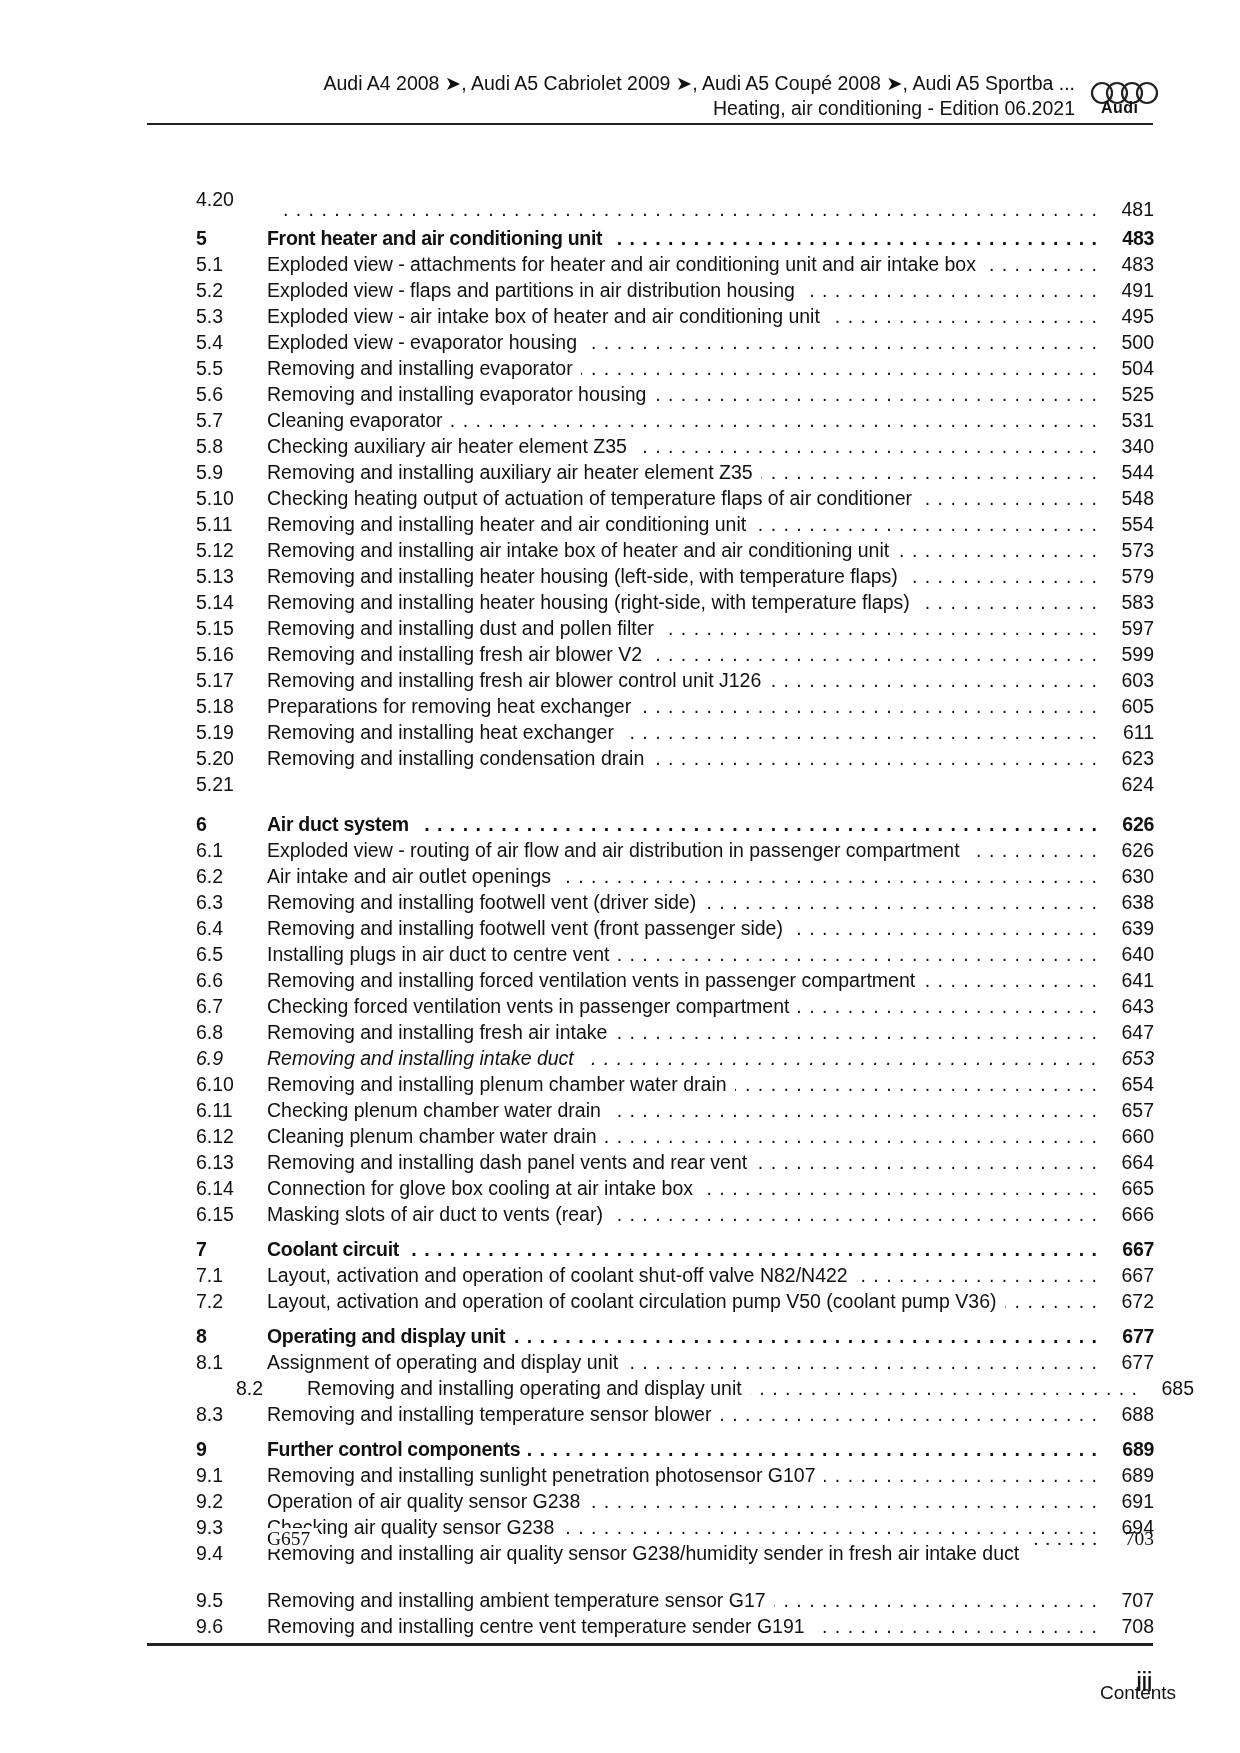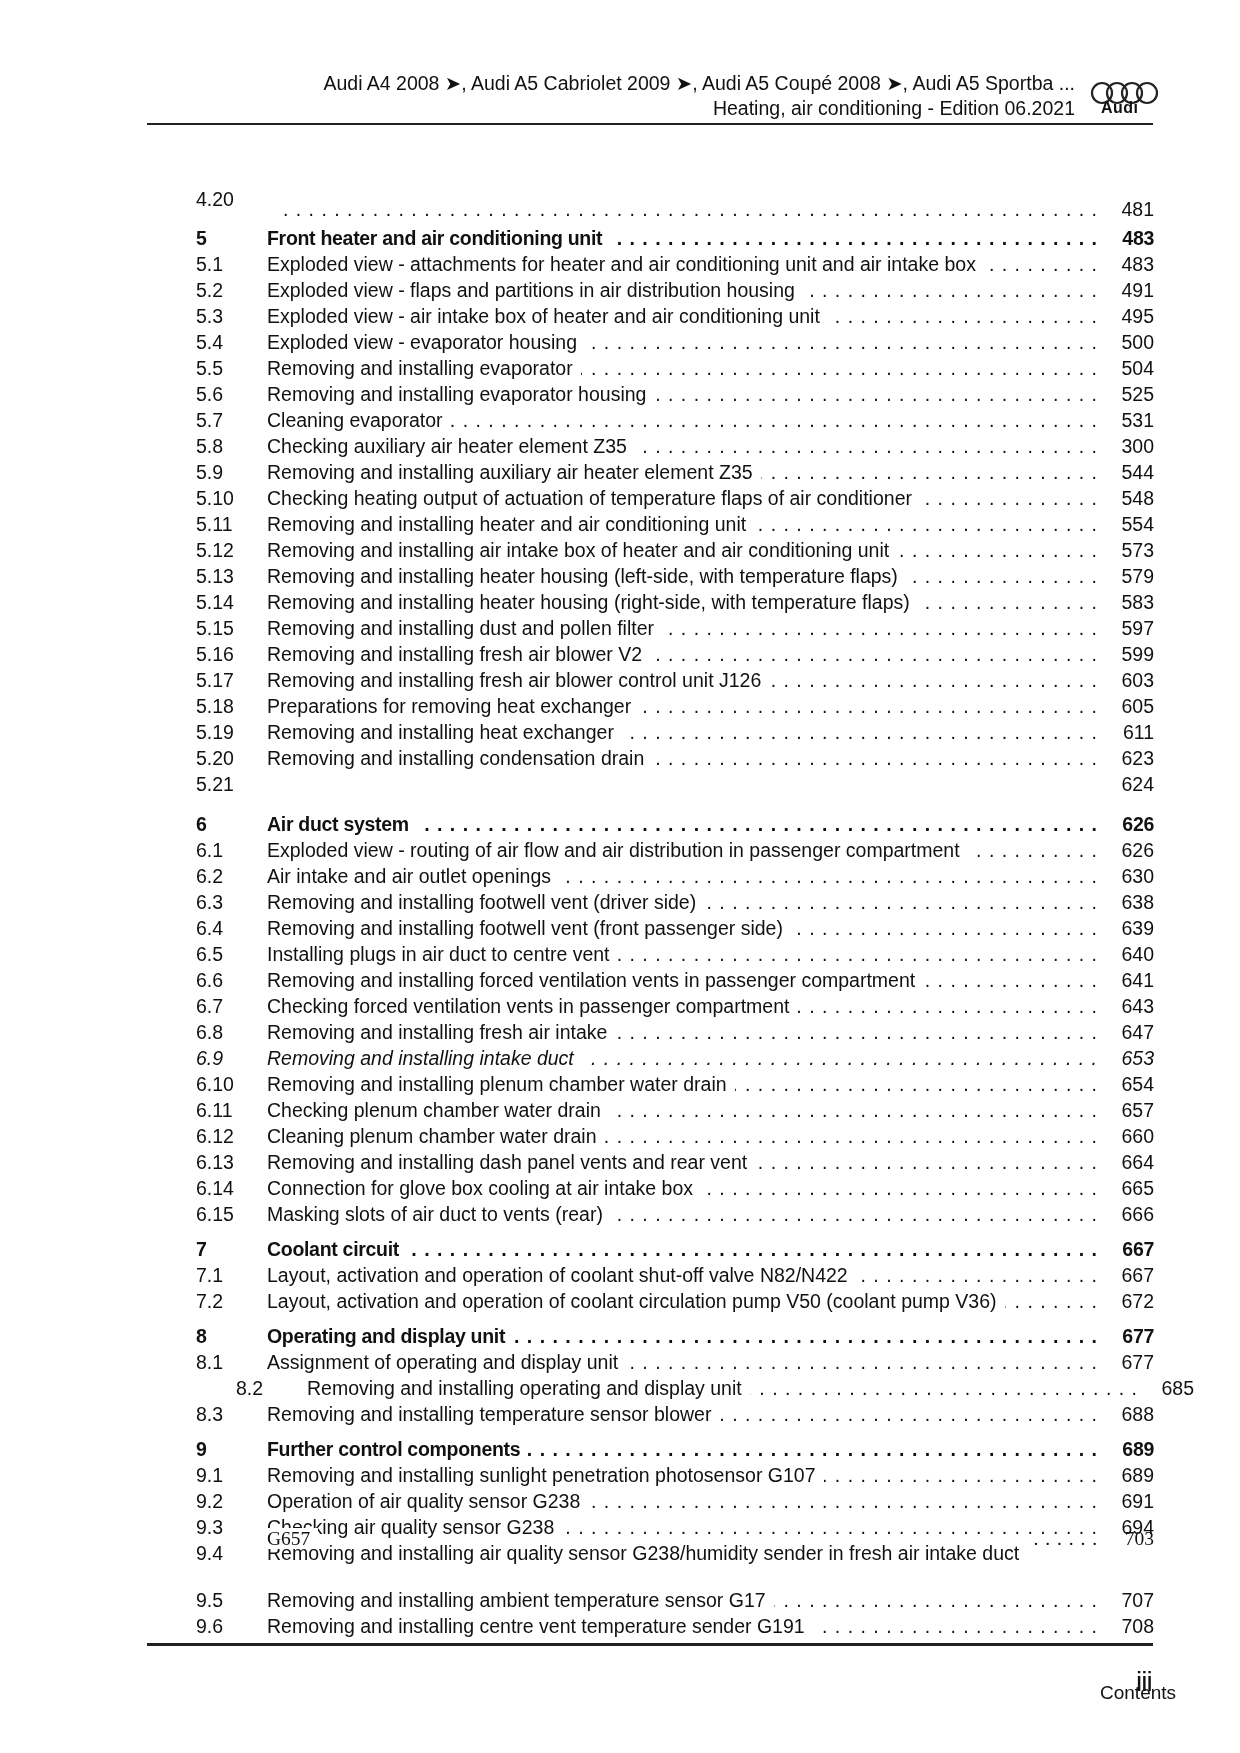--- a/index.html
+++ b/index.html
@@ -87,21 +87,21 @@
       <span class="page">525</span>
     </div>
     <div class="row" style="top: 409px;">
       <span class="num">5.7</span>
       <span class="title" style=""><span class="t">Cleaning evaporator</span></span>
       <span class="page">531</span>
     </div>
     <div class="row" style="top: 435px;">
       <span class="num">5.8</span>
       <span class="title" style=""><span class="t">Checking auxiliary air heater element Z35</span></span>
-      <span class="page">300</span>
+      <span class="page">340</span>
     </div>
     <div class="row" style="top: 461px;">
       <span class="num">5.9</span>
       <span class="title" style=""><span class="t">Removing and installing auxiliary air heater element Z35</span></span>
       <span class="page">544</span>
     </div>
     <div class="row" style="top: 487px;">
       <span class="num">5.10</span>
       <span class="title" style=""><span class="t">Checking heating output of actuation of temperature flaps of air conditioner</span></span>
       <span class="page">548</span>

